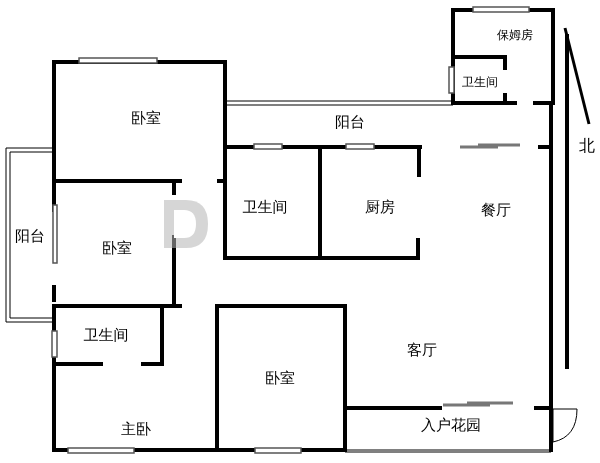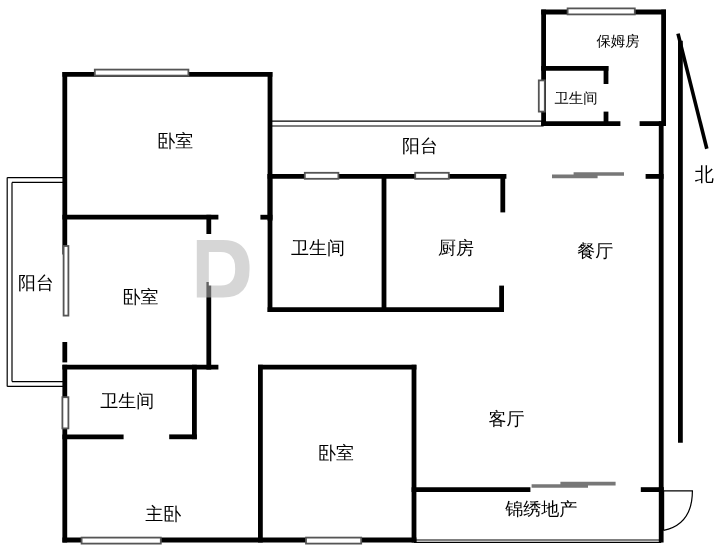--- a/index.html
+++ b/index.html
@@ -108,16 +108,16 @@
 <div class="label" style="left:350px;top:122px">阳台</div>
 <div class="label" style="left:265px;top:207px">卫生间</div>
 <div class="label" style="left:380px;top:207px">厨房</div>
 <div class="label" style="left:496px;top:210px">餐厅</div>
 <div class="label" style="left:30px;top:236px">阳台</div>
 <div class="label" style="left:117px;top:248px">卧室</div>
 <div class="label" style="left:106px;top:335px">卫生间</div>
 <div class="label" style="left:422px;top:350px">客厅</div>
 <div class="label" style="left:280px;top:378px">卧室</div>
 <div class="label" style="left:136px;top:429px">主卧</div>
-<div class="label" style="left:451px;top:425px">锦绣地产</div>
+<div class="label" style="left:451px;top:425px">入户花园</div>
 <div class="label small" style="left:515px;top:35px">保姆房</div>
 <div class="label small" style="left:480px;top:82px">卫生间</div>
 <div class="label north" style="left:587px;top:146px">北</div>
 
 </body></html>

